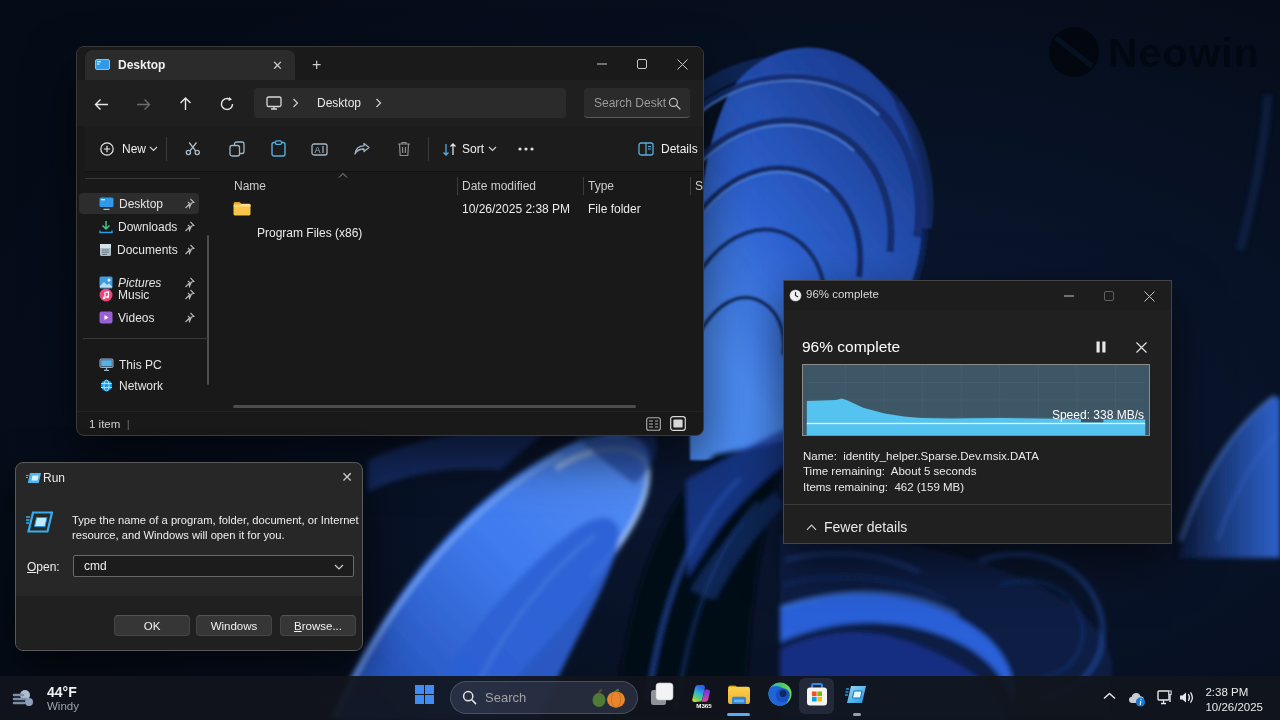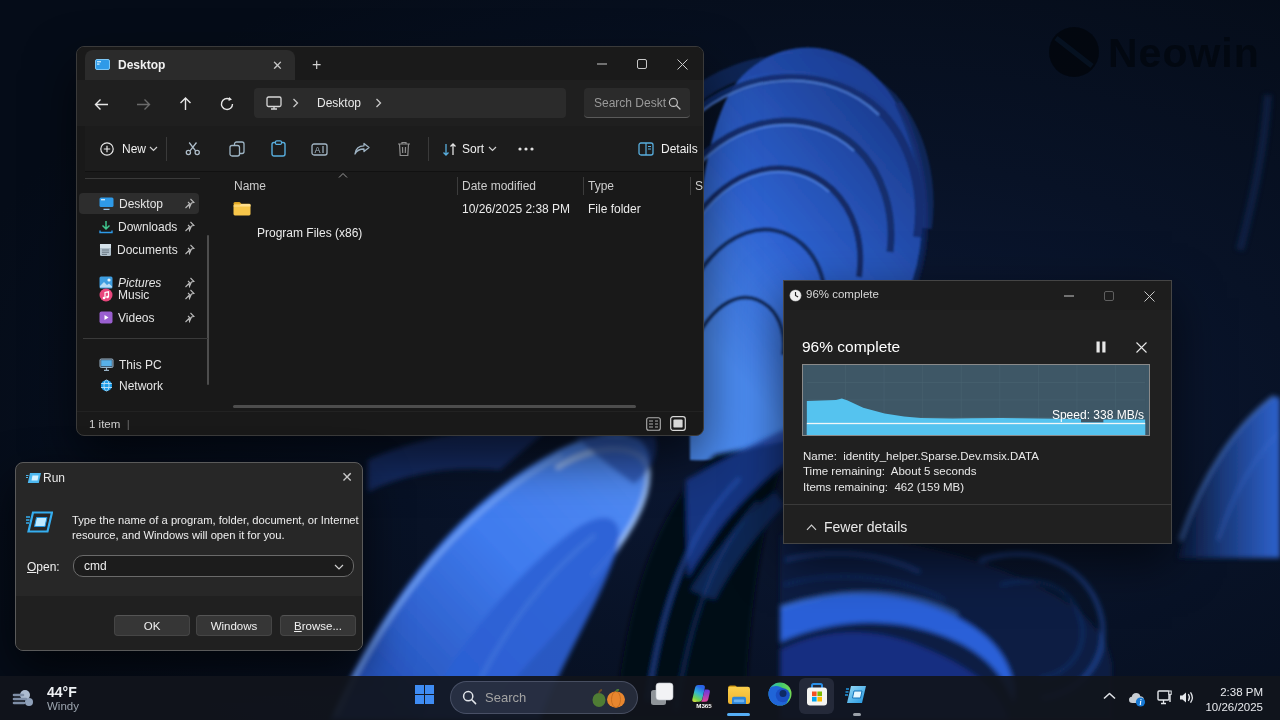--- a/index.html
+++ b/index.html
@@ -13,21 +13,21 @@
 #weather { position:absolute; left:12px; top:684px; display:flex; align-items:center; z-index:12; }
 #weather .wtxt { margin-left:9px; line-height:1.15; }
 #weather .t1 { color:#eef1f4; font-size:14px; font-weight:700; }
 #weather .t2 { color:#9aa3ad; font-size:11.5px; }
 .tbicon { position:absolute; top:682px; width:24px; height:24px; z-index:11; }
 #searchpill { position:absolute; left:450px; top:681px; width:188px; height:33px;
   background:rgba(66,76,102,0.42); border:1px solid rgba(160,170,195,0.28);
   border-radius:17px; z-index:11; display:flex; align-items:center; }
 #searchpill .stxt { color:#a3a3a3; font-size:13px; margin-left:8px; }
 .trayicon { position:absolute; }
-#clock { position:absolute; right:17px; top:685px; text-align:right;
+#clock { position:absolute; right:17px; top:685px; 
   color:#e8eaee; font-size:11.5px; line-height:1.28; z-index:12; }
 .indic { position:absolute; top:713px; height:3px; border-radius:2px; z-index:12; }
 #storebox { position:absolute; left:799px; top:678px; width:35px; height:36px;
   background:rgba(85,95,115,0.28); border-radius:6px; z-index:10; }
 
 #explorer { position:absolute; left:76px; top:46px; width:628px; height:390px;
   background:#191919; border-radius:8px; z-index:2;
   border:1px solid #3a3a3a; box-shadow:0 22px 50px rgba(0,0,0,0.6); overflow:hidden; }
 #exp-tabband { position:absolute; left:0; top:0; width:100%; height:33px; background:#1a1a1a; }
 #exp-tab { position:absolute; left:8px; top:3px; width:210px; height:30px; background:#2b2b2b;
@@ -73,21 +73,21 @@
 #copydlg .fewer { position:absolute; left:22px; top:238px; color:#e8e8e8; font-size:14px; display:flex; align-items:center; }
 
 #rundlg { position:absolute; left:15px; top:462px; width:348px; height:189px;
   background:#272727; border:1px solid #5a5a5a; border-radius:8px; z-index:4;
   box-shadow:0 18px 45px rgba(0,0,0,0.65); overflow:hidden; }
 #rundlg .rtitle { position:absolute; left:27px; top:8px; color:#e8e8e8; font-size:12px; }
 #rundlg .rclose { position:absolute; right:9px; top:6px; color:#c8c8c8; font-size:14px; }
 #rundlg .rtext { position:absolute; left:56px; top:50px; width:290px; color:#eeeeee; font-size:11.2px; line-height:14.5px; }
 #rundlg .ropen { position:absolute; left:11px; top:97px; color:#eeeeee; font-size:12px; }
 #rundlg .rcombo { position:absolute; left:57px; top:92px; width:281px; height:22px; background:#1c1c1c;
-  border:1px solid #6a6a6a; border-radius:10px; }
+  border:1px solid #6a6a6a; border-radius:2px; }
 #rundlg .rcombo .cmd { position:absolute; left:10px; top:3px; color:#eee; font-size:12px; }
 #rundlg .rfoot { position:absolute; left:0; top:133px; width:100%; height:56px; background:#202020; }
 .rbtn { position:absolute; top:152px; width:76px; height:21px; background:#363636;
   border:1px solid #454545; border-top-color:#555; border-radius:4px; color:#f0f0f0;
   font-size:11.5px; display:flex; align-items:center; justify-content:center; z-index:5; }
 </style>
 </head>
 <body>
 <div id="stage">
 <svg id="wall" width="1280" height="720" viewBox="0 0 1280 720">

